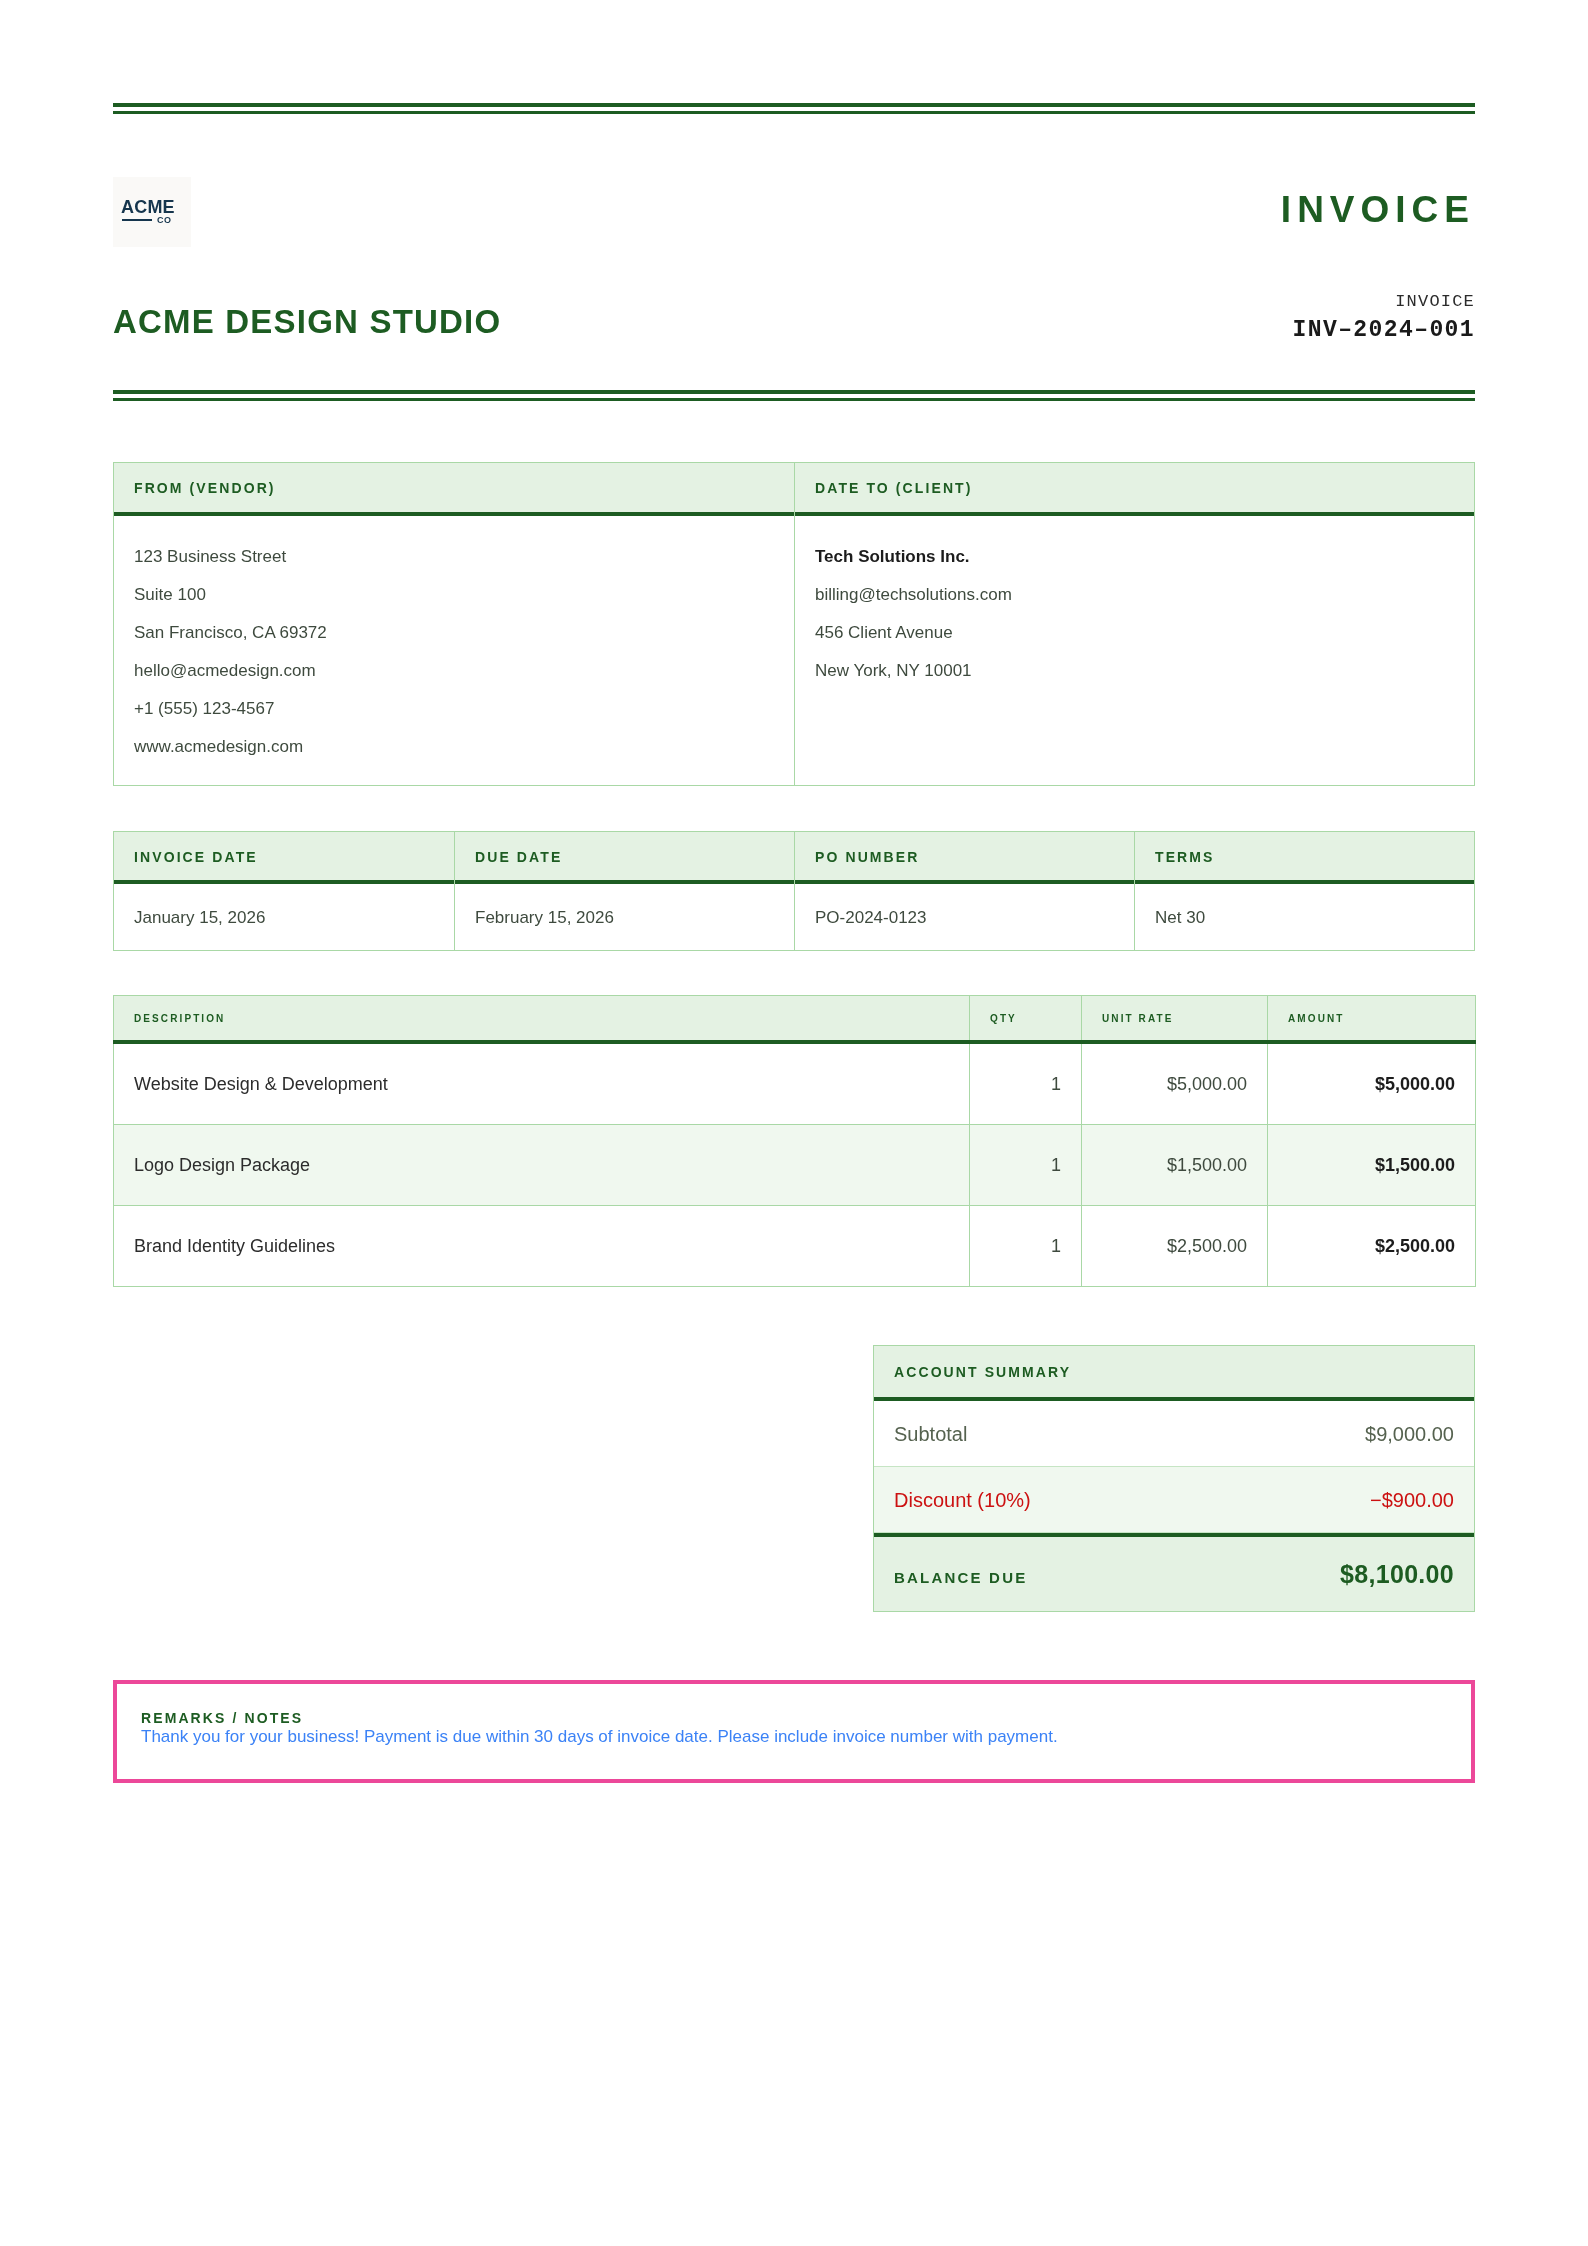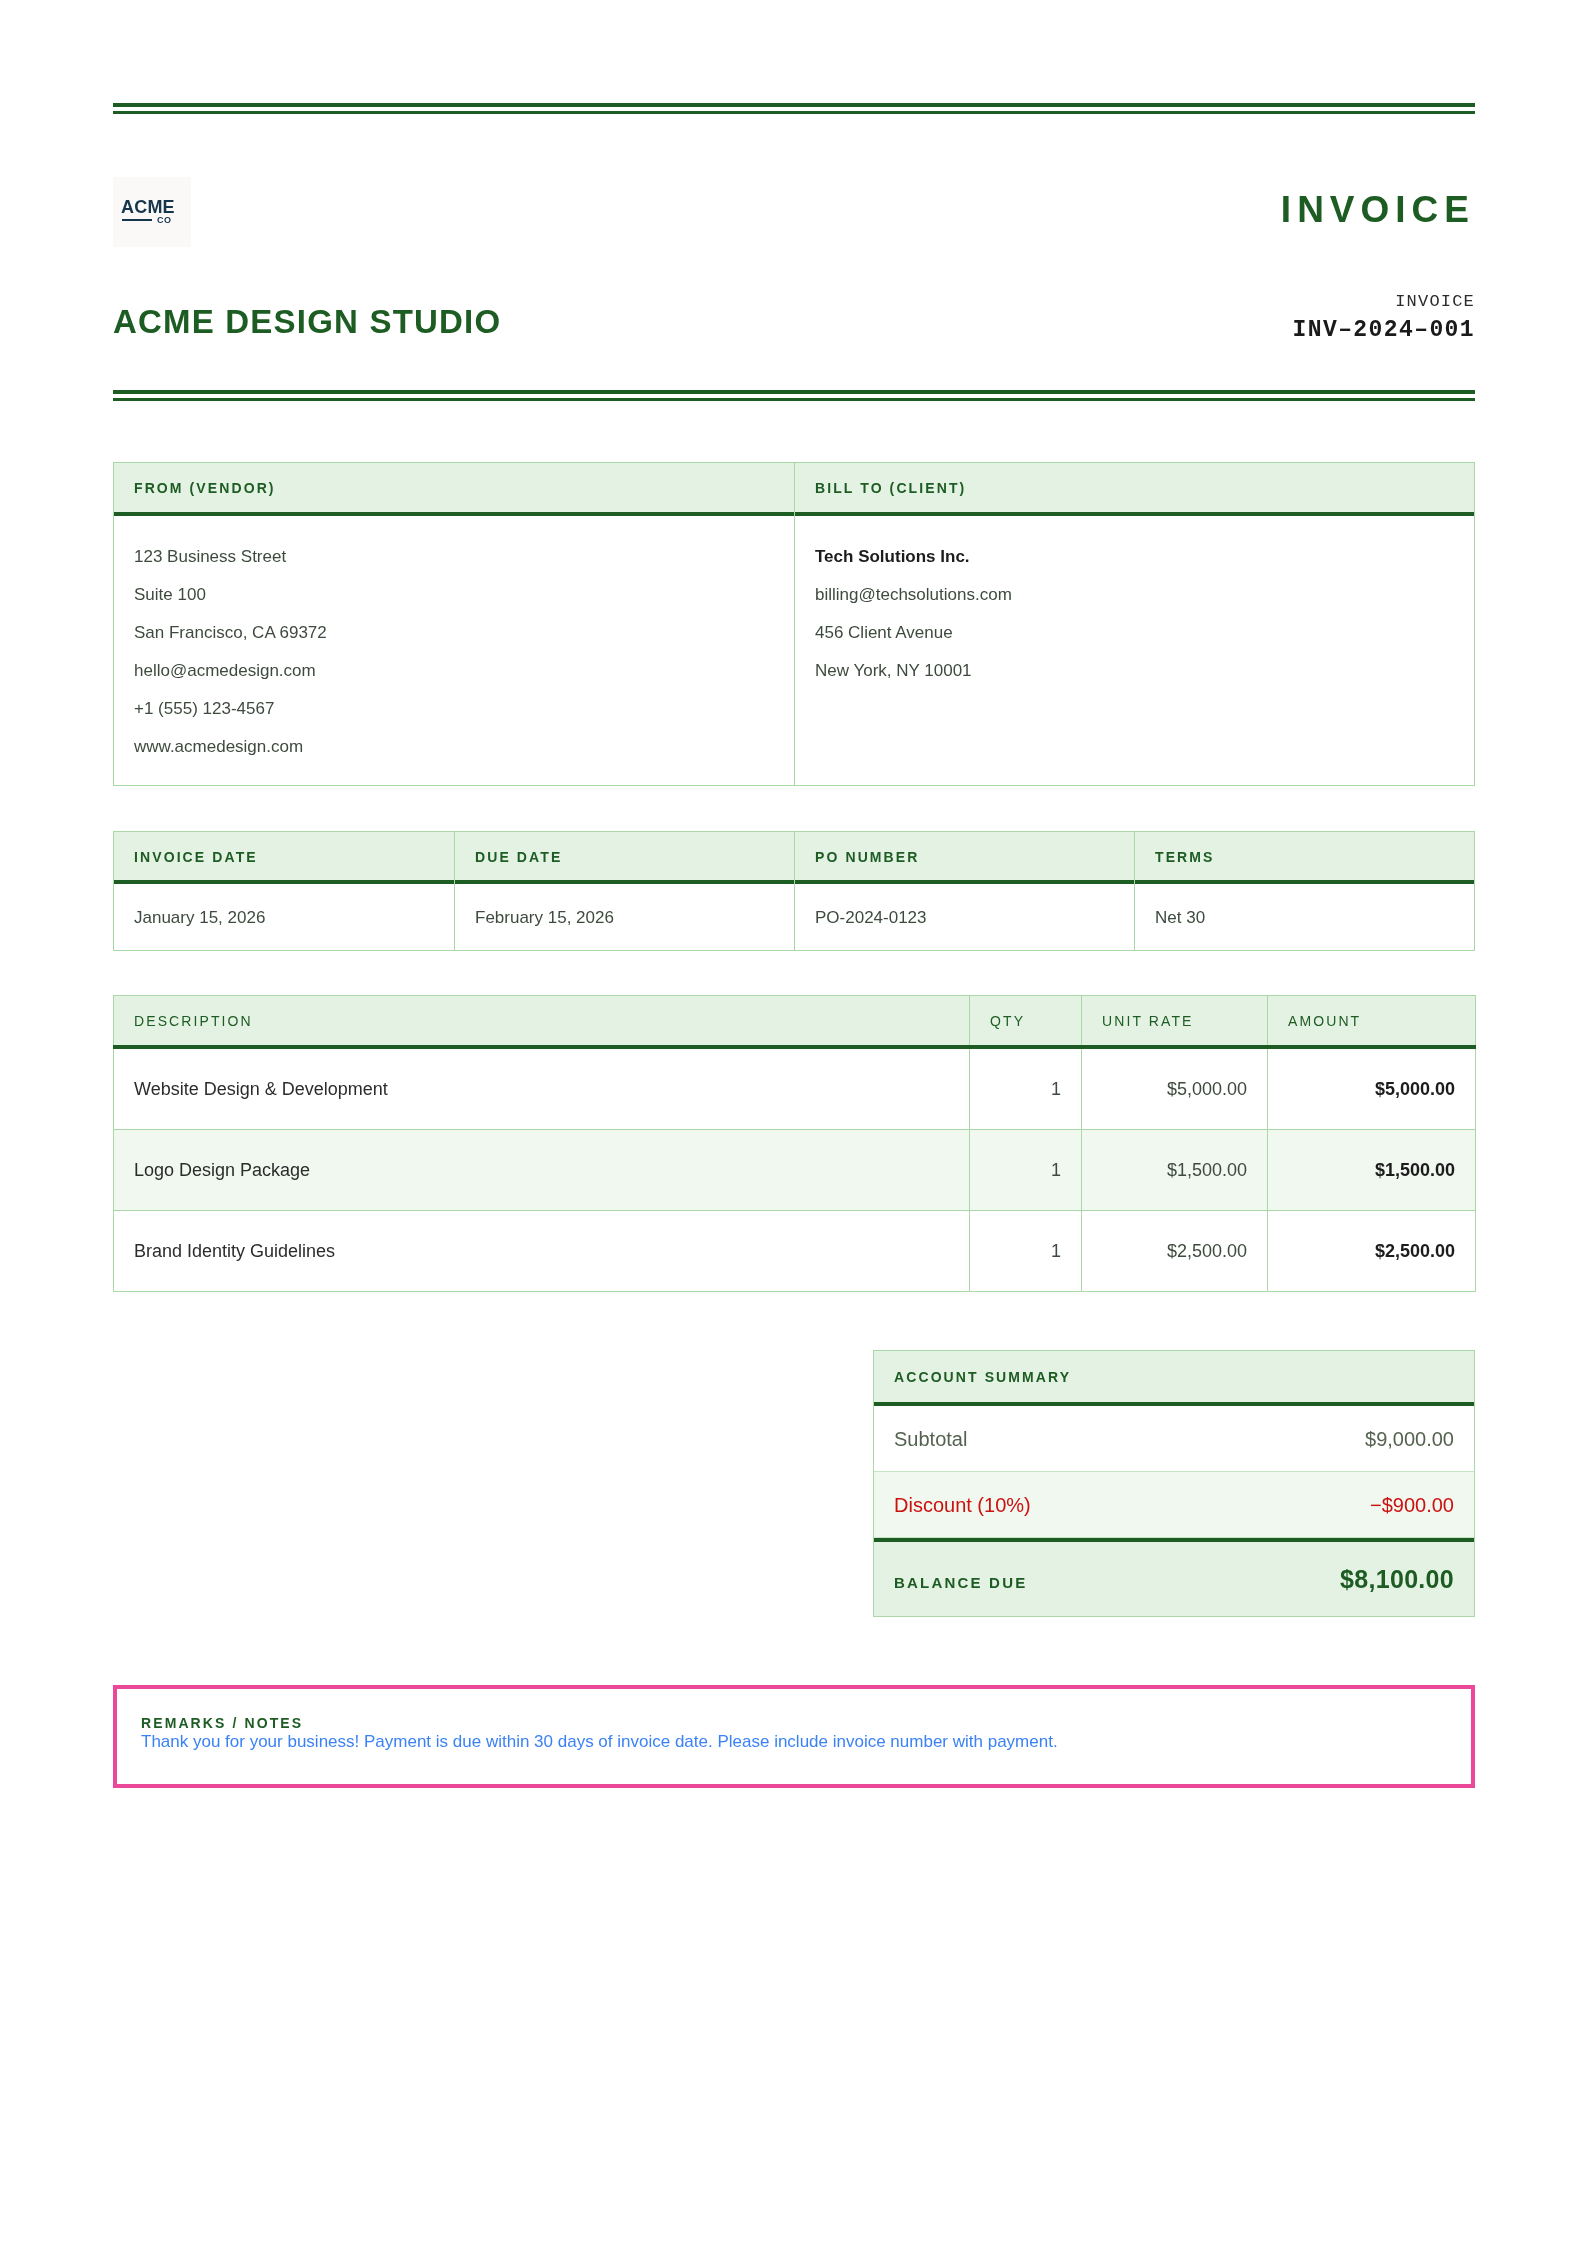--- a/index.html
+++ b/index.html
@@ -158,22 +158,22 @@
   .items {
     width: 100%;
     margin-top: 44px;
     border-collapse: collapse;
     border: 1px solid #a9d8a6;
     table-layout: fixed;
   }
   .items th {
     background: #e4f2e3;
     border-bottom: 4px solid #1d5c22;
-    font-size: 14px;
-    font-weight: normal;
+    font-size: 10px;
+    font-weight: bold;
     letter-spacing: 2.1px;
     color: #1d5c22;
     padding: 17px 20px 16px 20px;
     text-align: left;
     box-sizing: border-box;
   }
   .items th + th { border-left: 1px solid #a9d8a6; }
   .items td {
     font-size: 18px;
     color: #2c2c2c;
@@ -297,21 +297,21 @@
         <div class="party-line">123 Business Street</div>
         <div class="party-line">Suite 100</div>
         <div class="party-line">San Francisco, CA 69372</div>
         <div class="party-line">hello@acmedesign.com</div>
         <div class="party-line">+1 (555) 123-4567</div>
         <div class="party-line">www.acmedesign.com</div>
       </div>
     </div>
 
     <div class="party">
-      <div class="panel-head">BILL TO (CLIENT)</div>
+      <div class="panel-head">DATE TO (CLIENT)</div>
       <div class="party-body">
         <div class="party-line strong">Tech Solutions Inc.</div>
         <div class="party-line">billing@techsolutions.com</div>
         <div class="party-line">456 Client Avenue</div>
         <div class="party-line">New York, NY 10001</div>
       </div>
     </div>
 
   </div>
 

